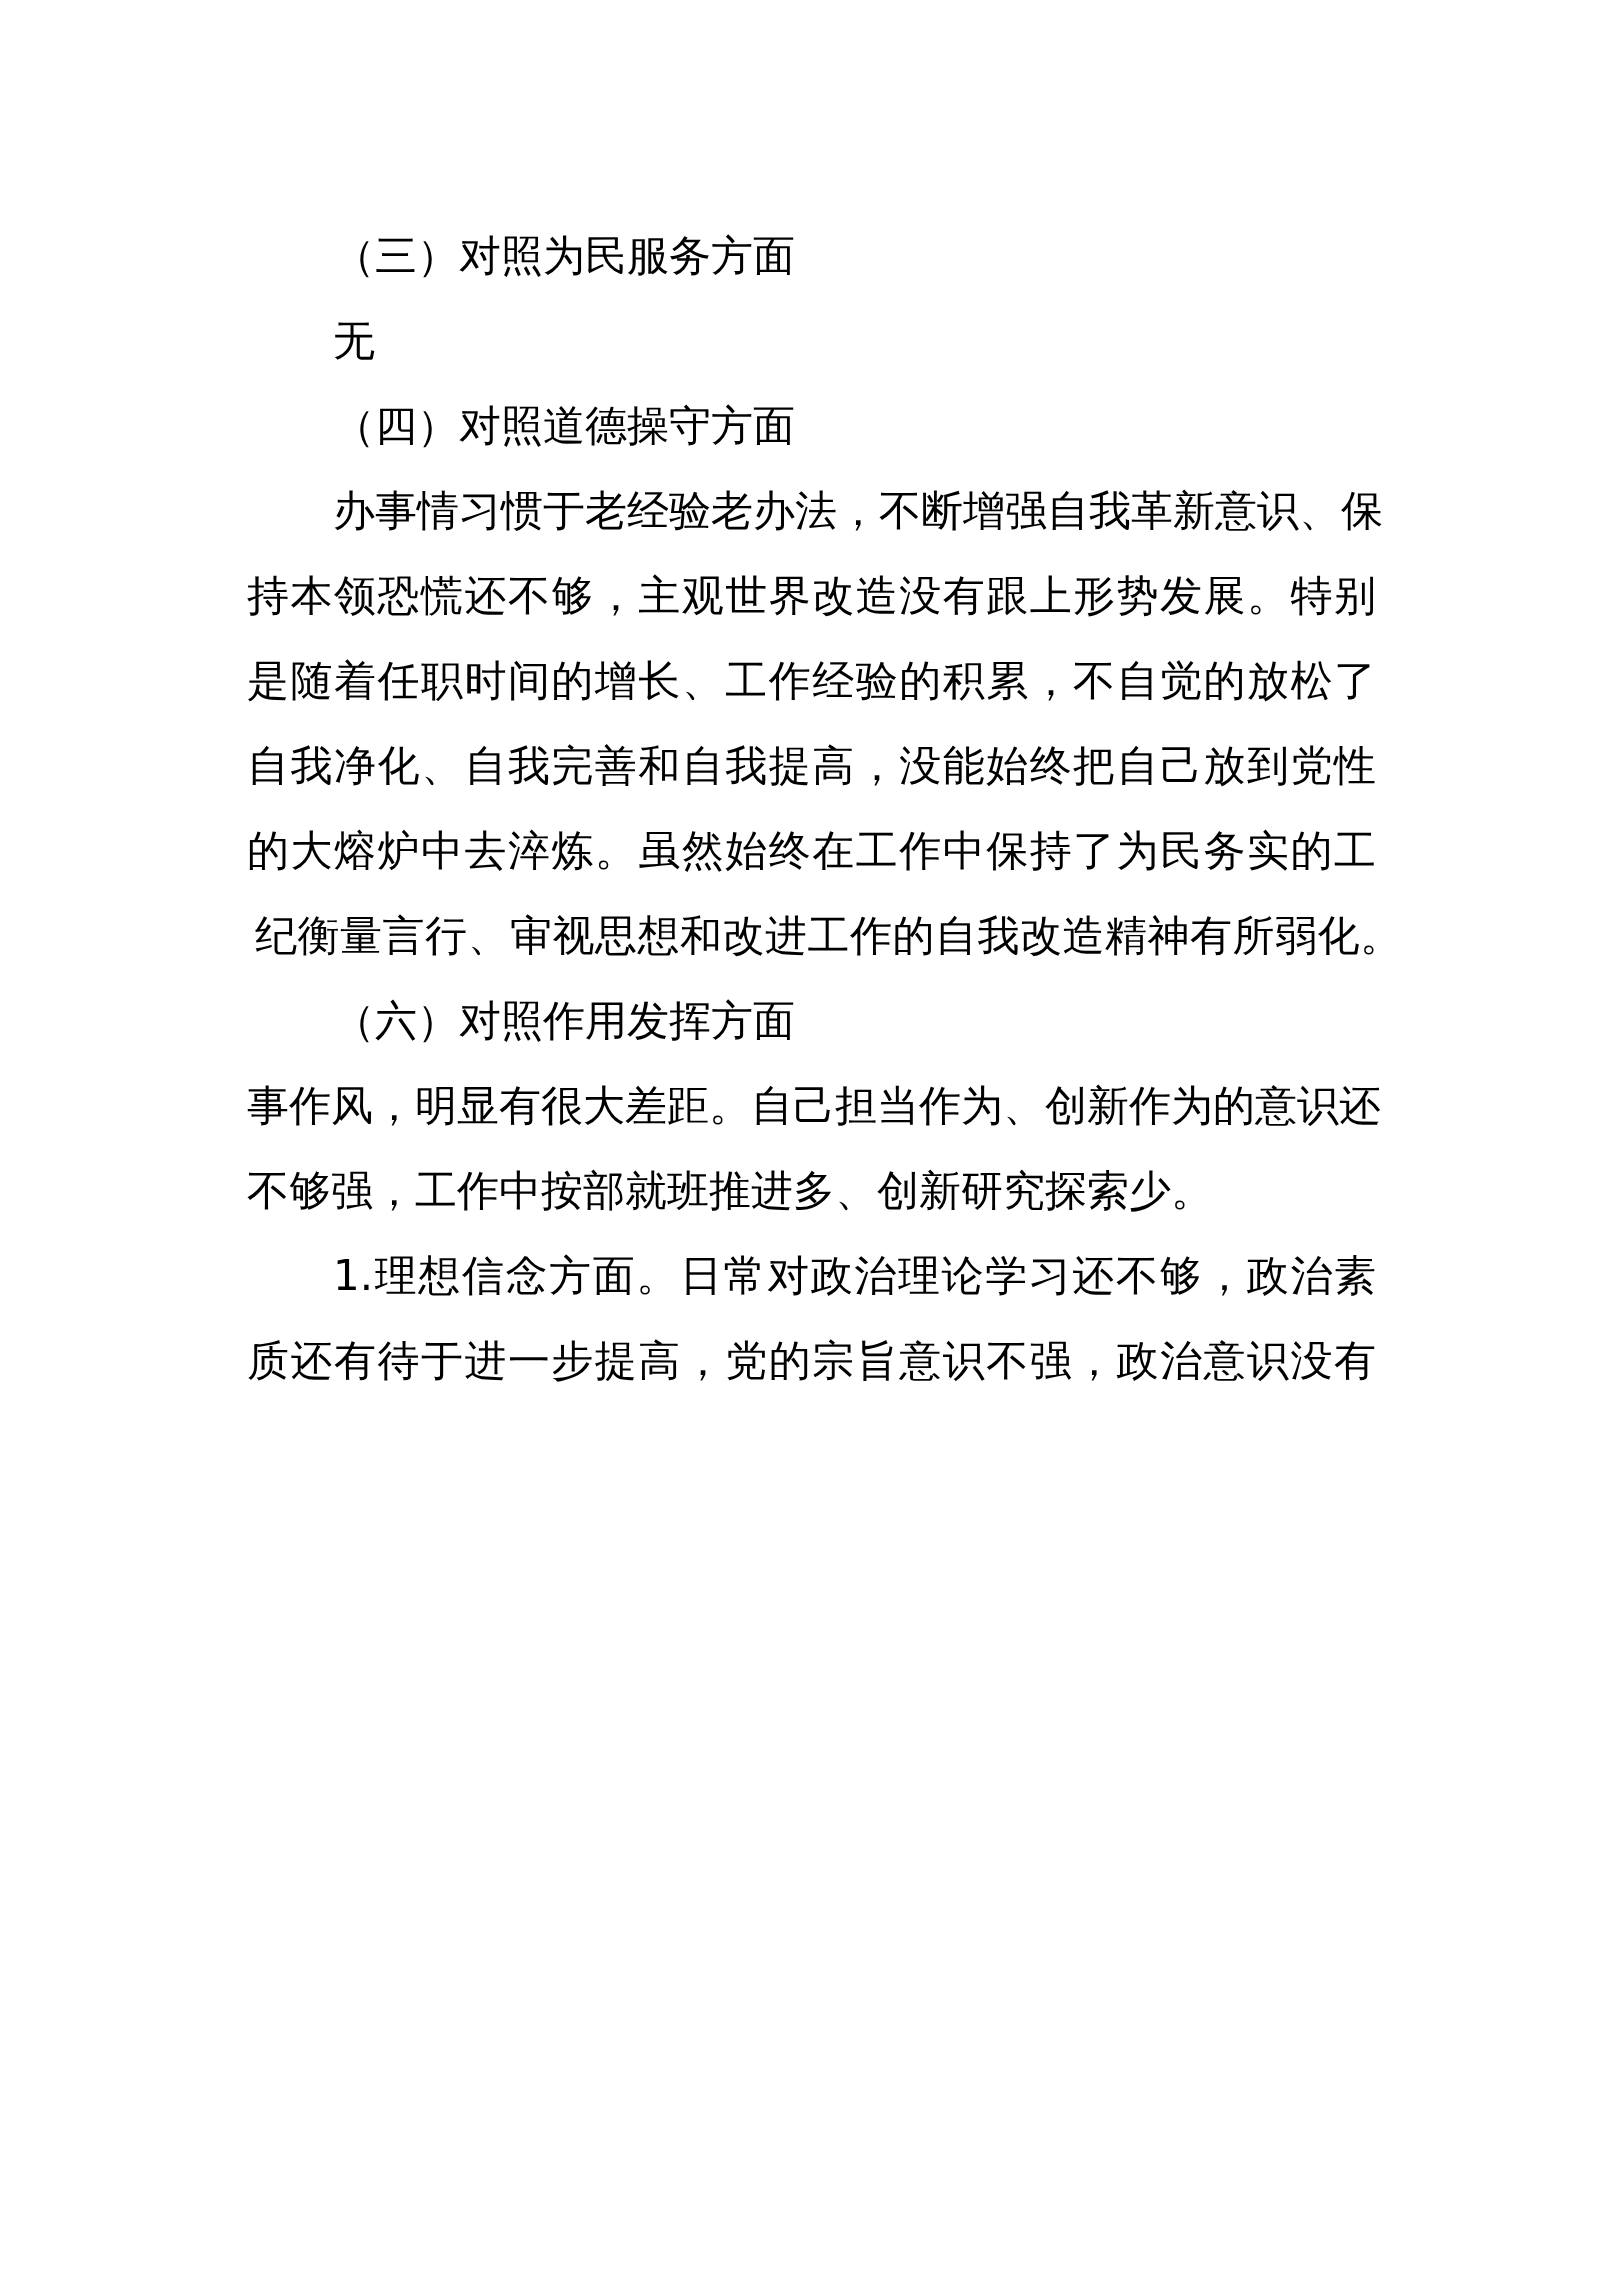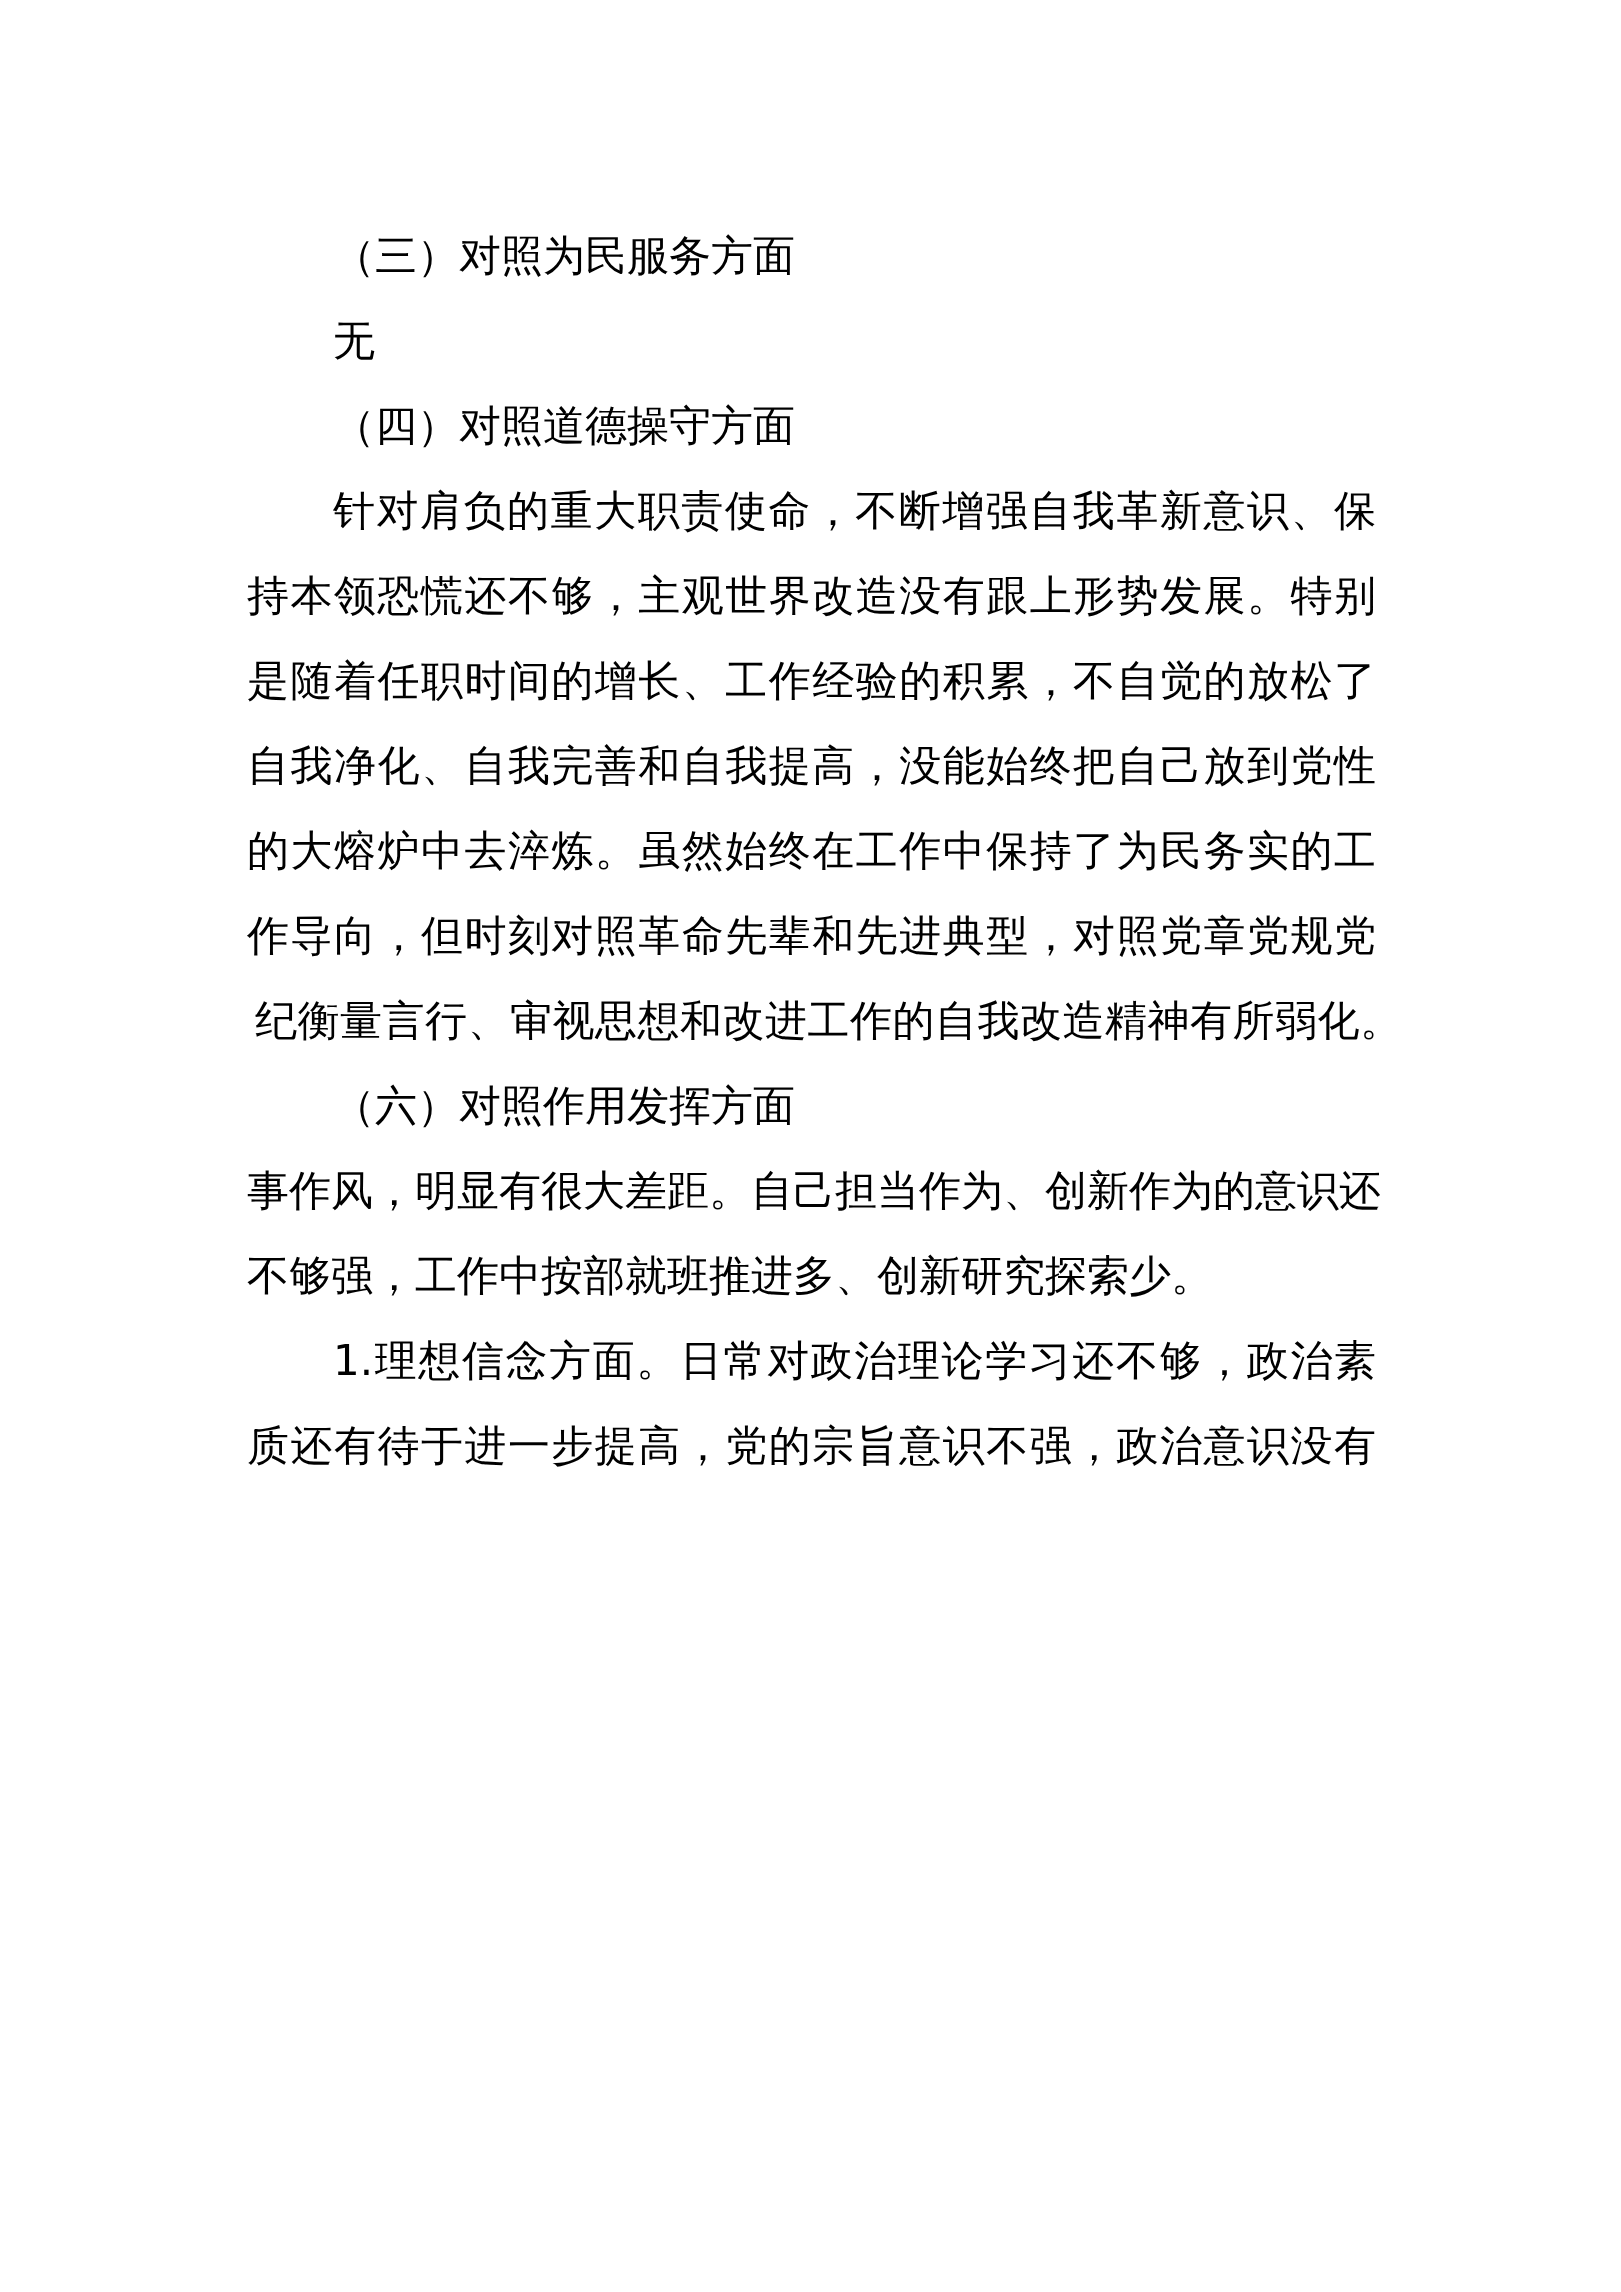--- a/index.html
+++ b/index.html
@@ -58,26 +58,25 @@
 <div class="page">
   <div class="content">
 
     <div class="line heading">（三）对照为民服务方面</div>
 
     <div class="line indent">无</div>
 
     <div class="line heading">（四）对照道德操守方面</div>
 
     <div>
-      <div class="line indent justify">针对肩负的重大职责使命，不断增强自我革新意识、保</div>
+      <div class="line indent justify">办事情习惯于老经验老办法，不断增强自我革新意识、保</div>
       <div class="line justify">持本领恐慌还不够，主观世界改造没有跟上形势发展。特别</div>
       <div class="line justify">是随着任职时间的增长、工作经验的积累，不自觉的放松了</div>
       <div class="line justify">自我净化、自我完善和自我提高，没能始终把自己放到党性</div>
       <div class="line justify">的大熔炉中去淬炼。虽然始终在工作中保持了为民务实的工</div>
-      <div class="line justify">作导向，但时刻对照革命先辈和先进典型，对照党章党规党</div>
       <div class="line justify overflow">纪衡量言行、审视思想和改进工作的自我改造精神有所弱化。</div>
     </div>
 
 
 
     <div class="line heading">（六）对照作用发挥方面</div>
 
     <div>
       <div class="line justify">事作风，明显有很大差距。自己担当作为、创新作为的意识还</div>
       <div class="line">不够强，工作中按部就班推进多、创新研究探索少。</div>

